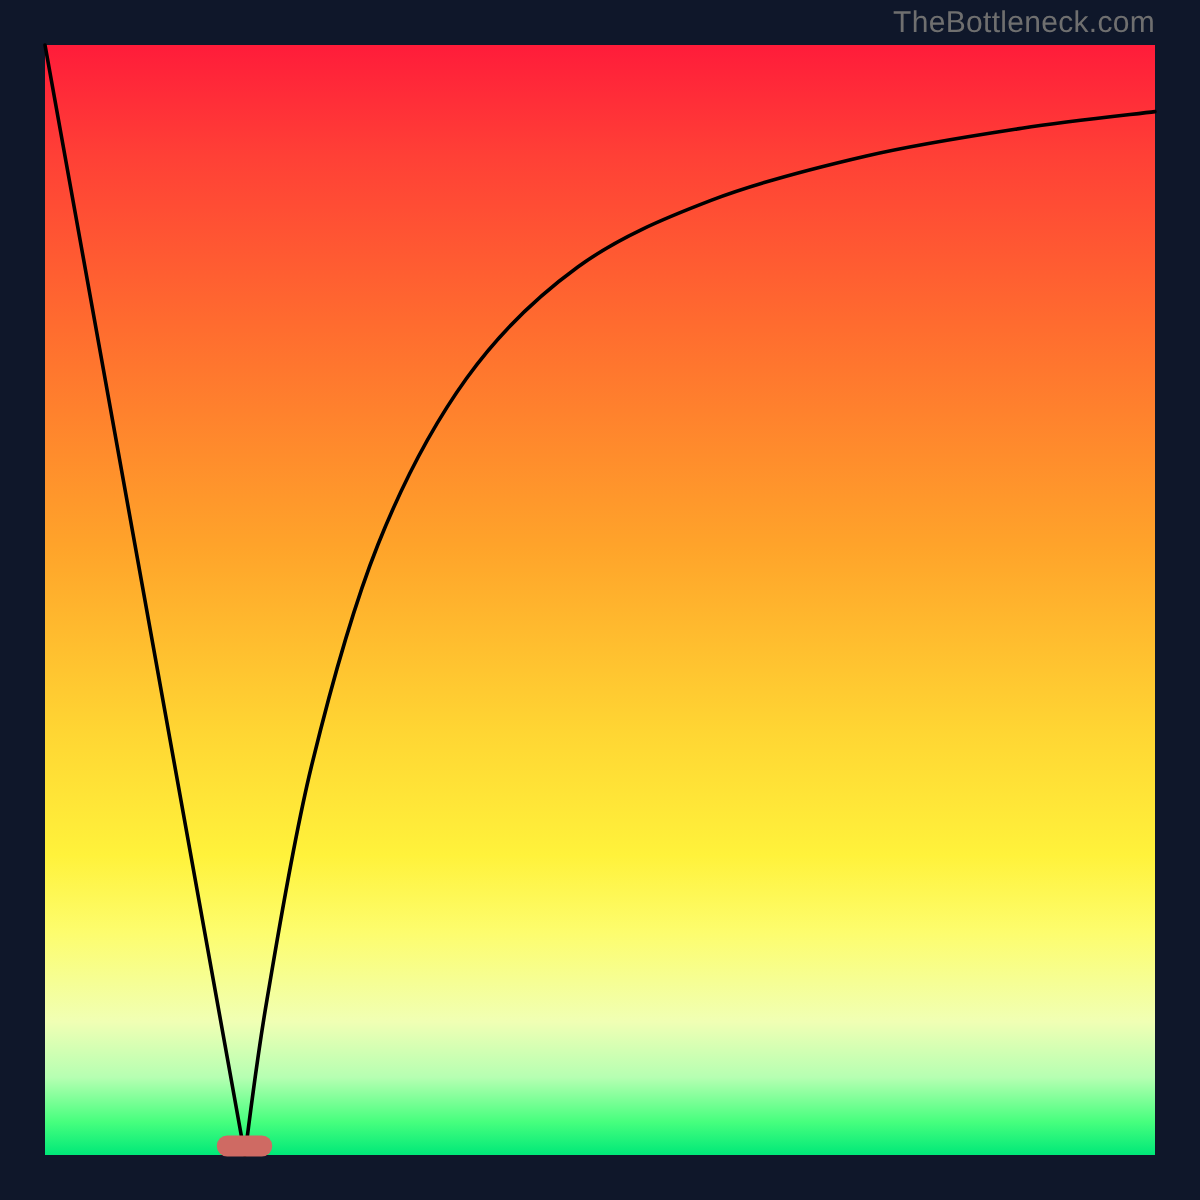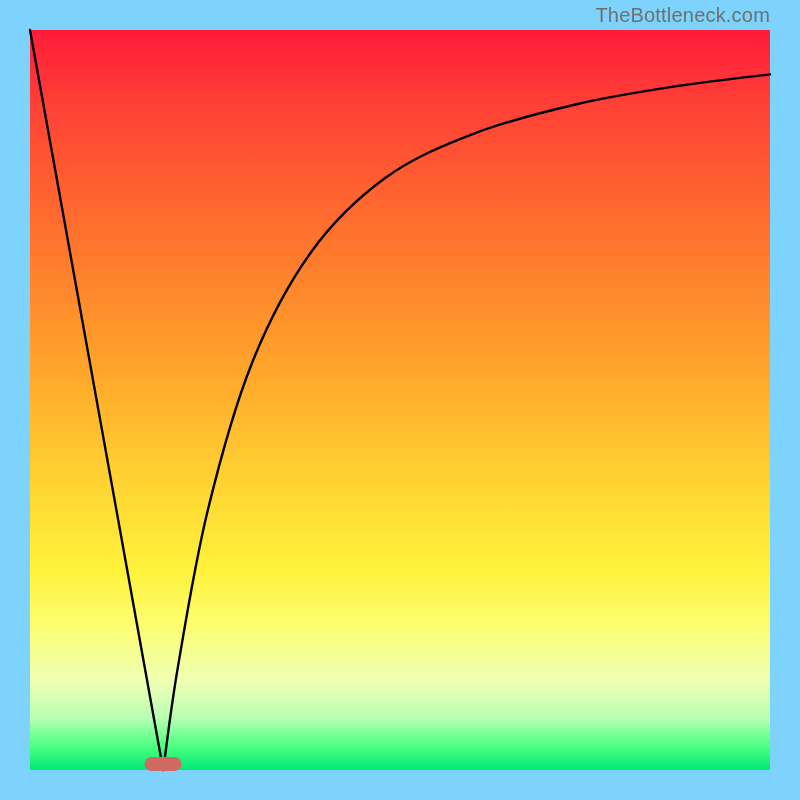--- a/index.html
+++ b/index.html
@@ -8,21 +8,21 @@
     width: 800px;
     height: 800px;
     overflow: hidden;
     background: #000;
     font-family: Arial, Helvetica, sans-serif;
   }
   .frame {
     position: relative;
     width: 800px;
     height: 800px;
-    background: #7dd3fc;
+    background: #0f172a;
   }
   .plot-area {
     position: absolute;
     left: 30px;
     top: 30px;
     width: 740px;
     height: 740px;
     background: linear-gradient(to bottom,
       #ff1c3a 0%,
       #ff4036 10%,

